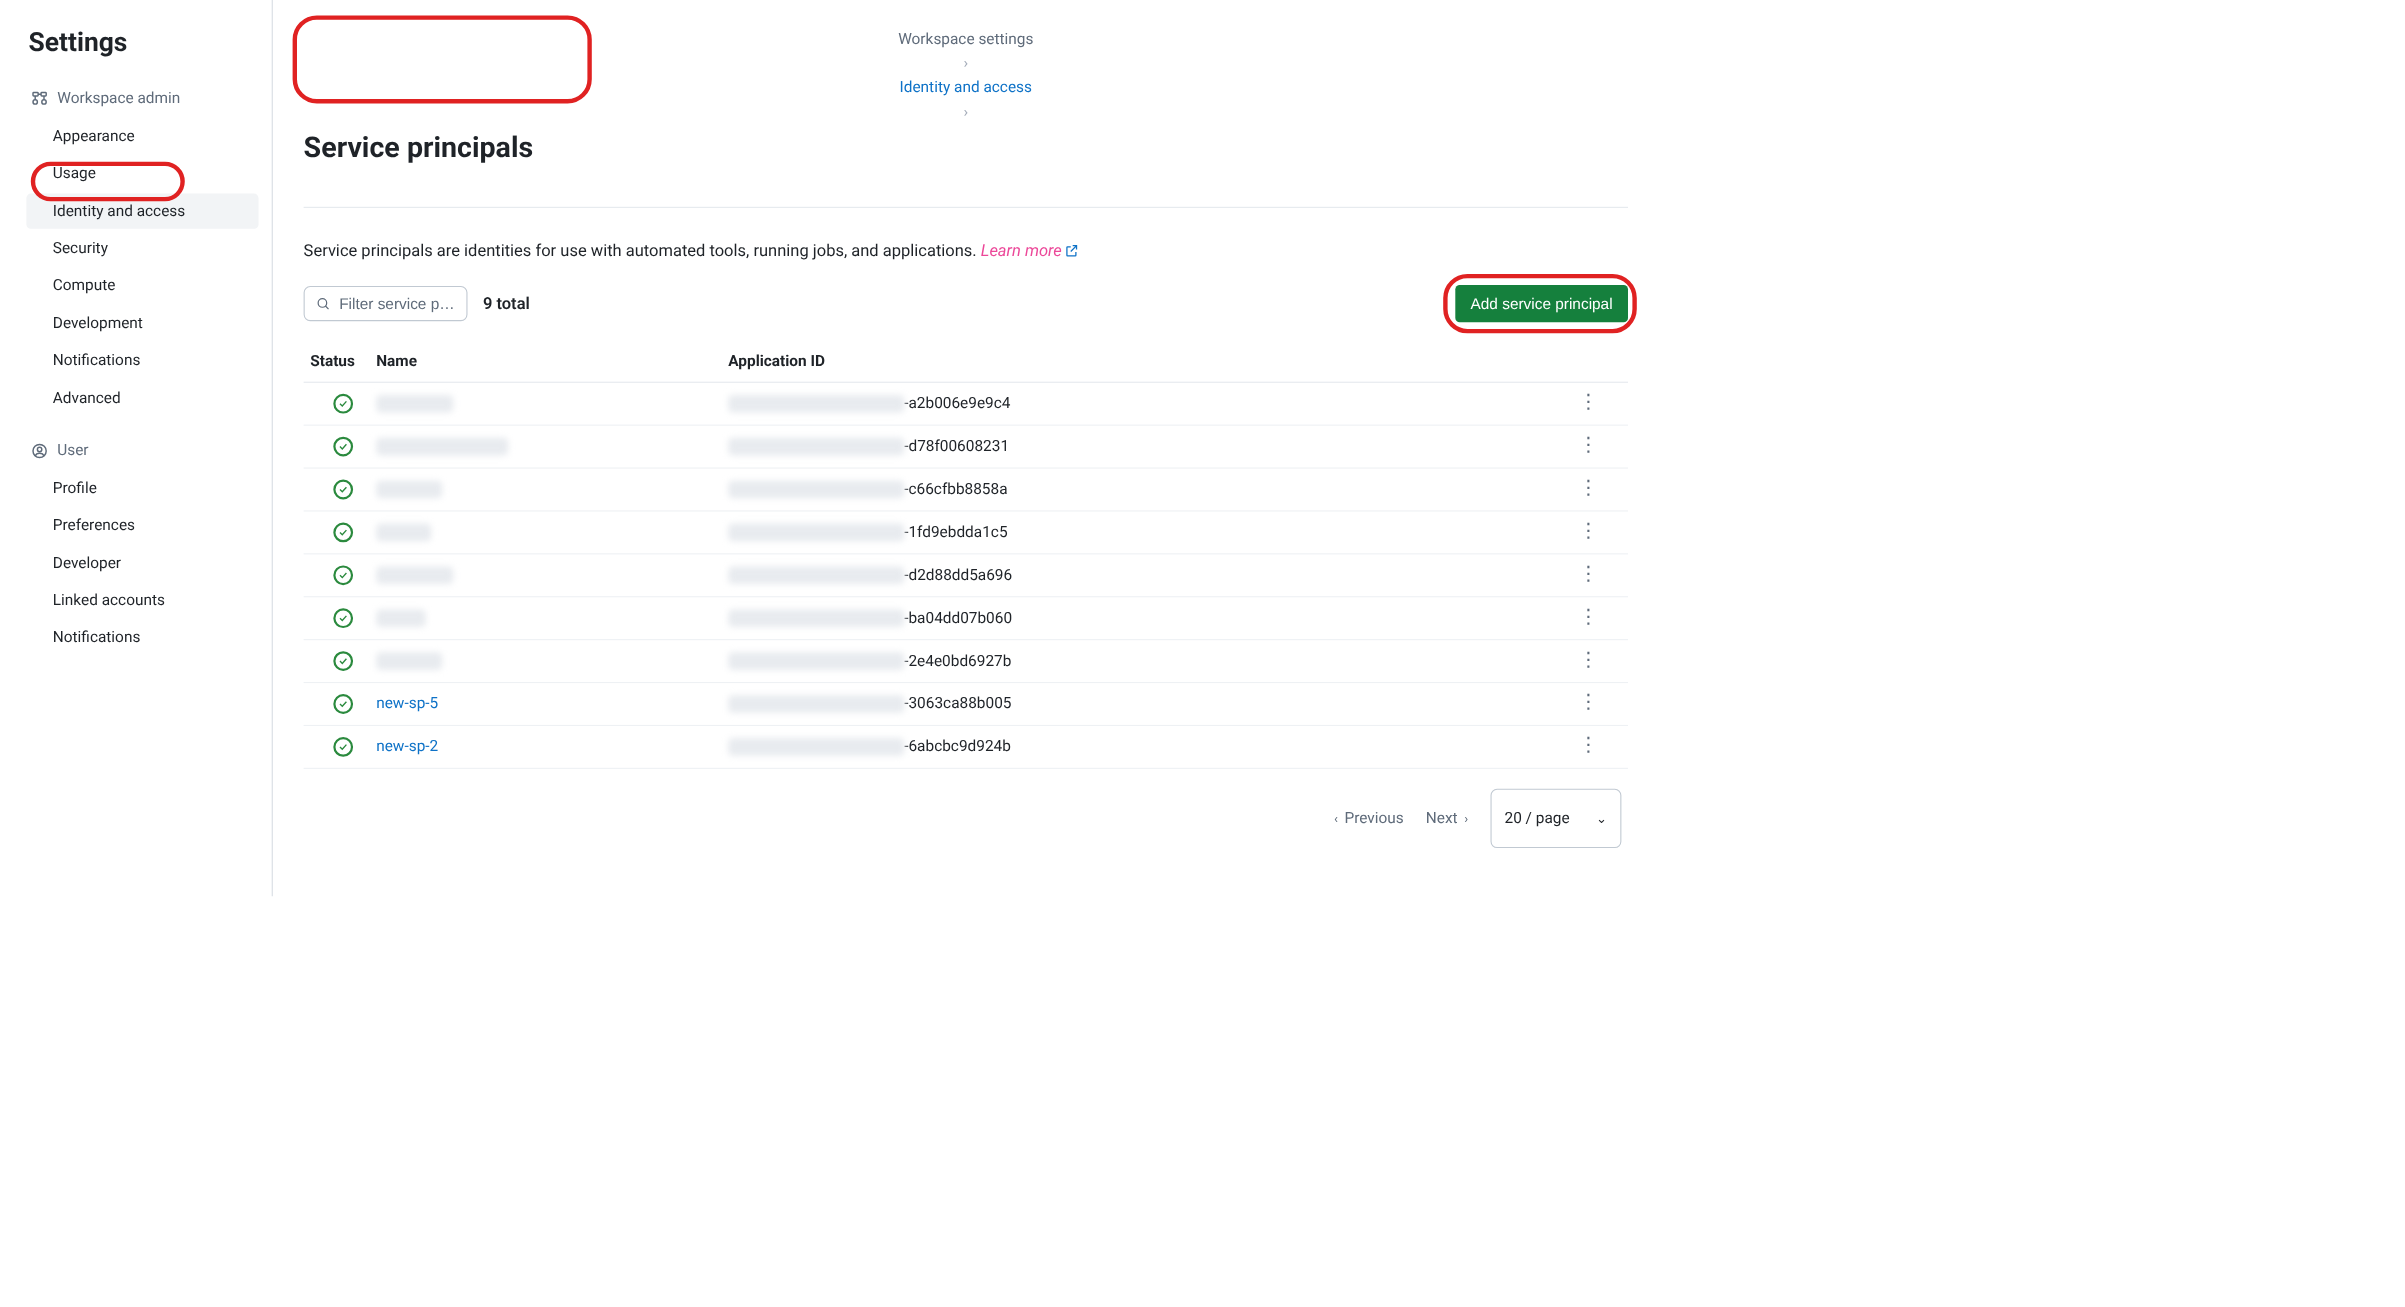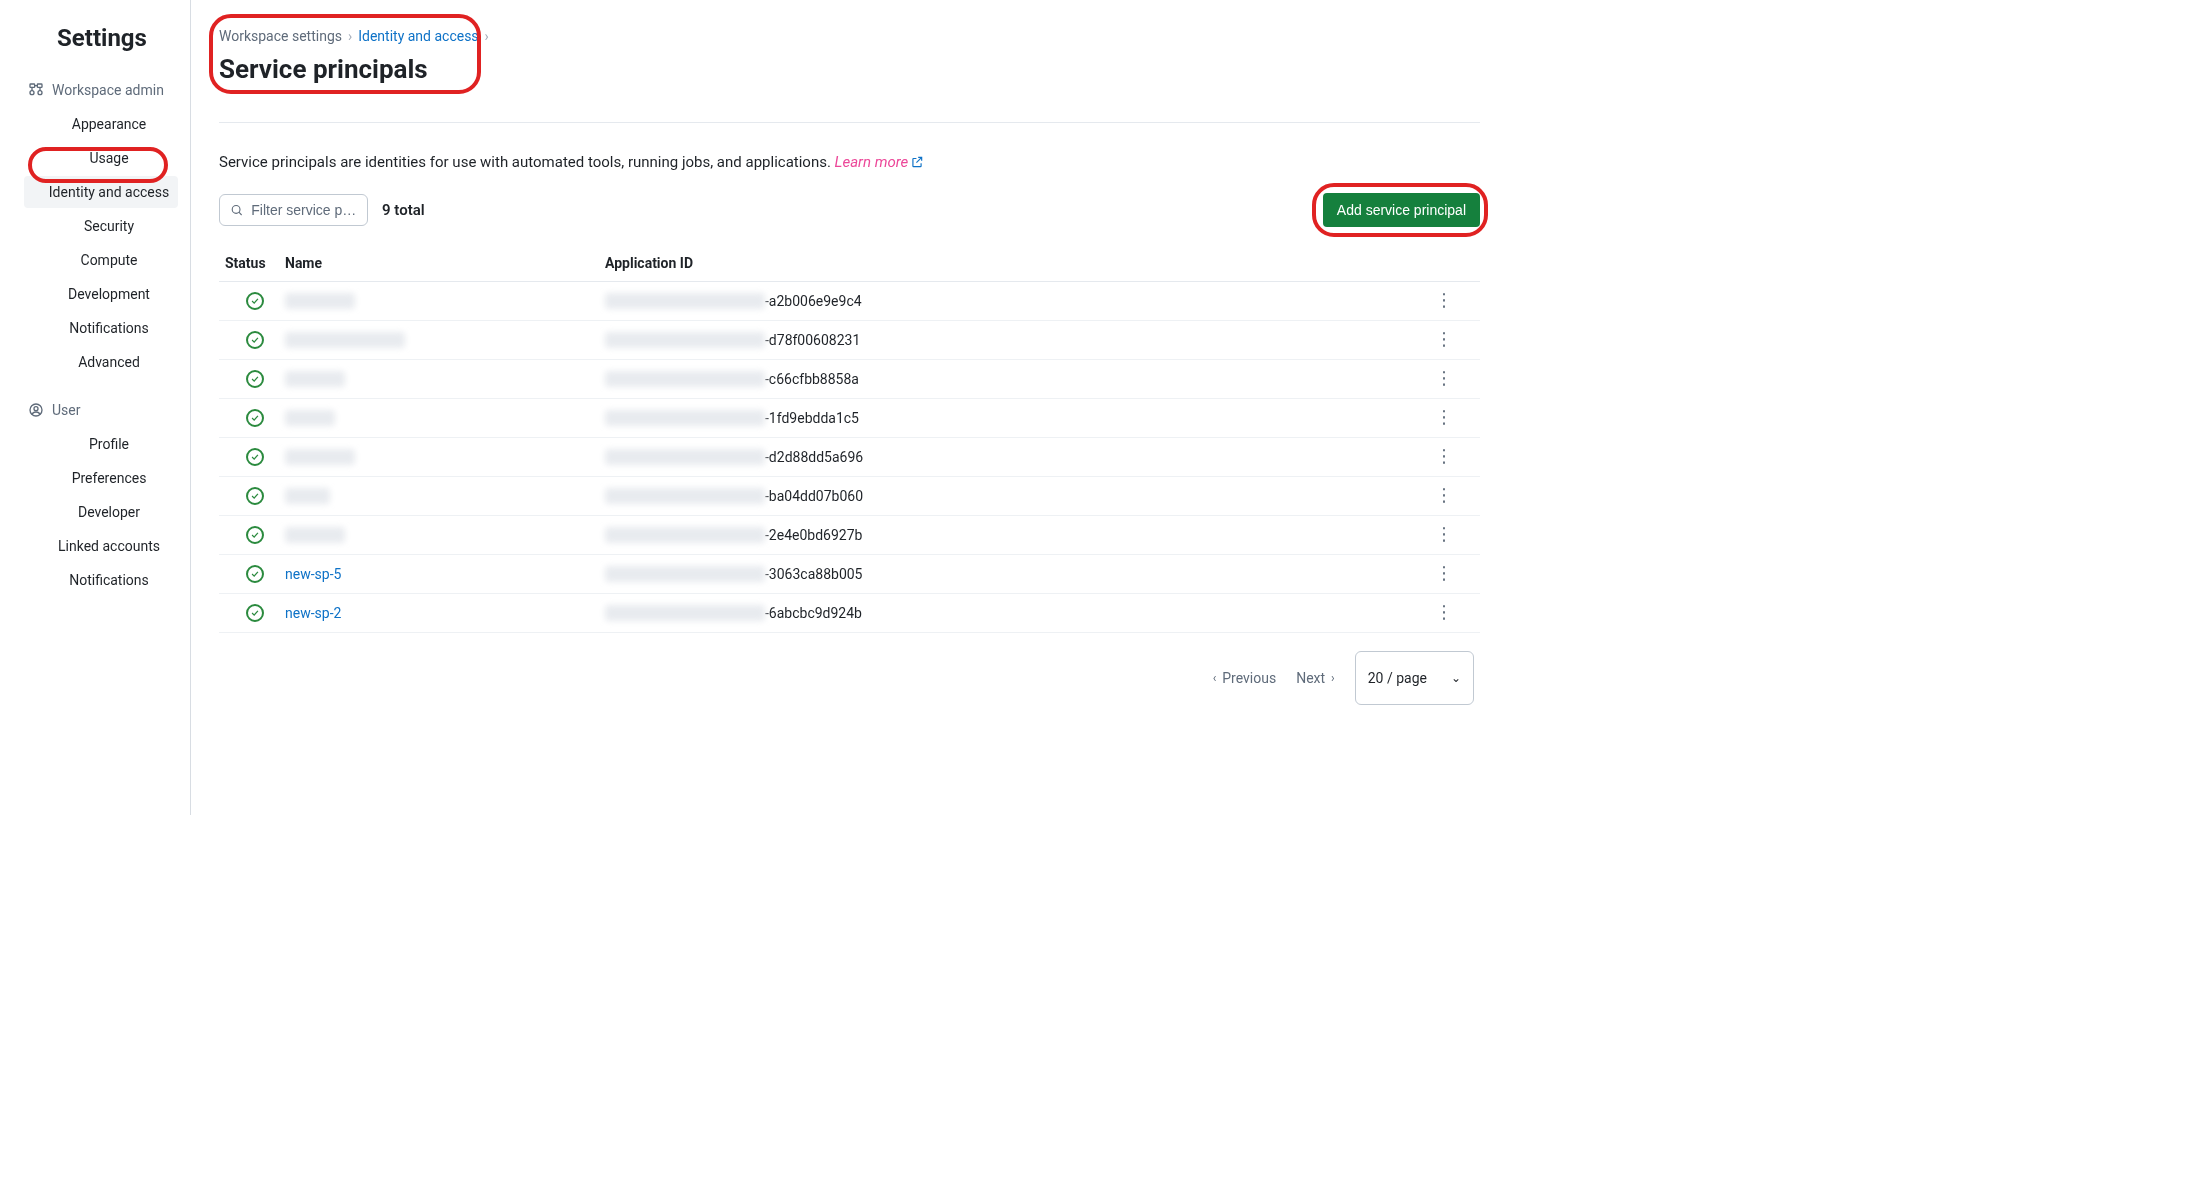--- a/index.html
+++ b/index.html
@@ -8,25 +8,24 @@
       font-size: 14px;
       color: #1f2328;
       background: #fff;
       display: flex;
       width: 1500px;
       height: 815px;
       overflow: hidden;
     }
     
     .sidebar {
-      width: 191px;
+      width: 248px;
       border-right: 1px solid #d8dde3;
       padding: 24px 12px 12px 24px;
       flex-shrink: 0;
-      text-align: center;
     }
     .sidebar-title {
       font-size: 24px;
       font-weight: 700;
       margin-bottom: 24px;
       padding-left: 2px;
     }
     .sidebar-section-header {
       display: flex;
       align-items: center;
@@ -75,20 +74,21 @@
       margin-bottom: 36px;
       padding-bottom: 2px;
     }
     .breadcrumbs {
       display: flex;
       align-items: center;
       gap: 6px;
       font-size: 14px;
       color: #5f6b7a;
       margin-bottom: 10px;
+      flex-direction: column;
     }
     .breadcrumbs a {
       color: #0e72c7;
       text-decoration: none;
     }
     .breadcrumbs .sep { color: #a5adba; }
     .page-title {
       font-size: 26px;
       font-weight: 700;
     }

